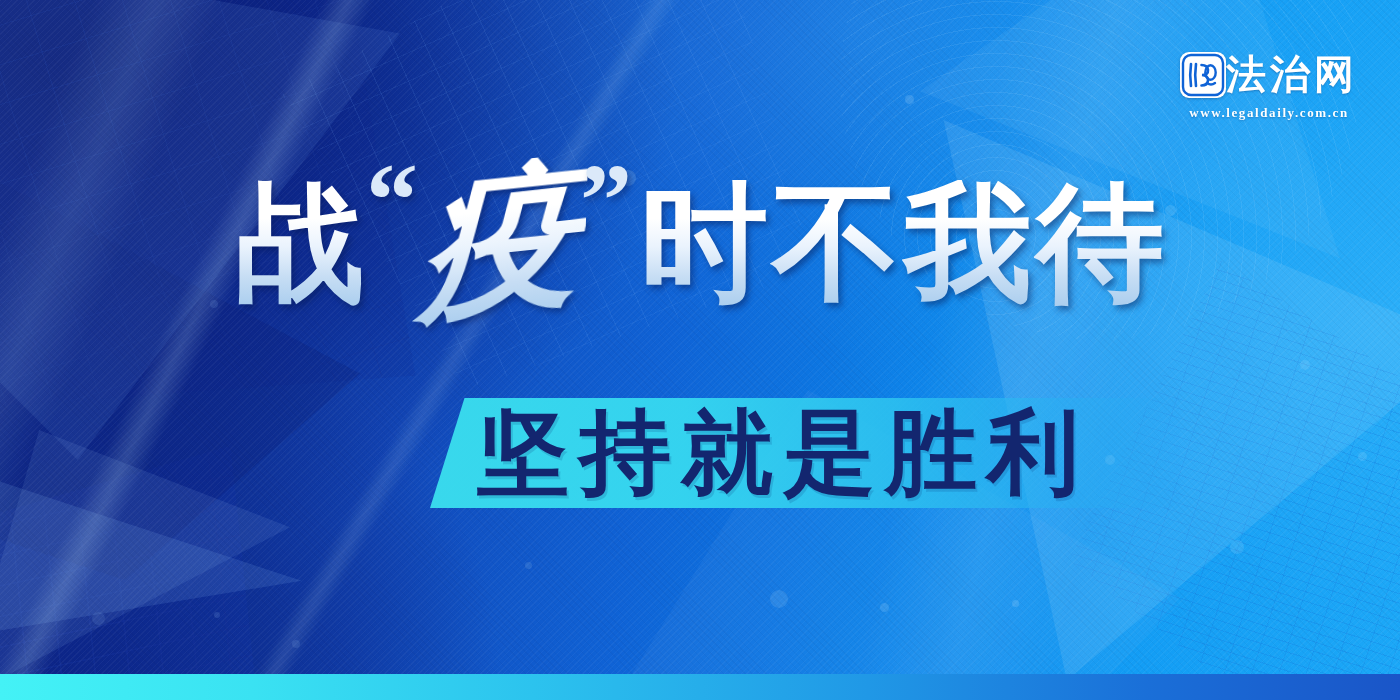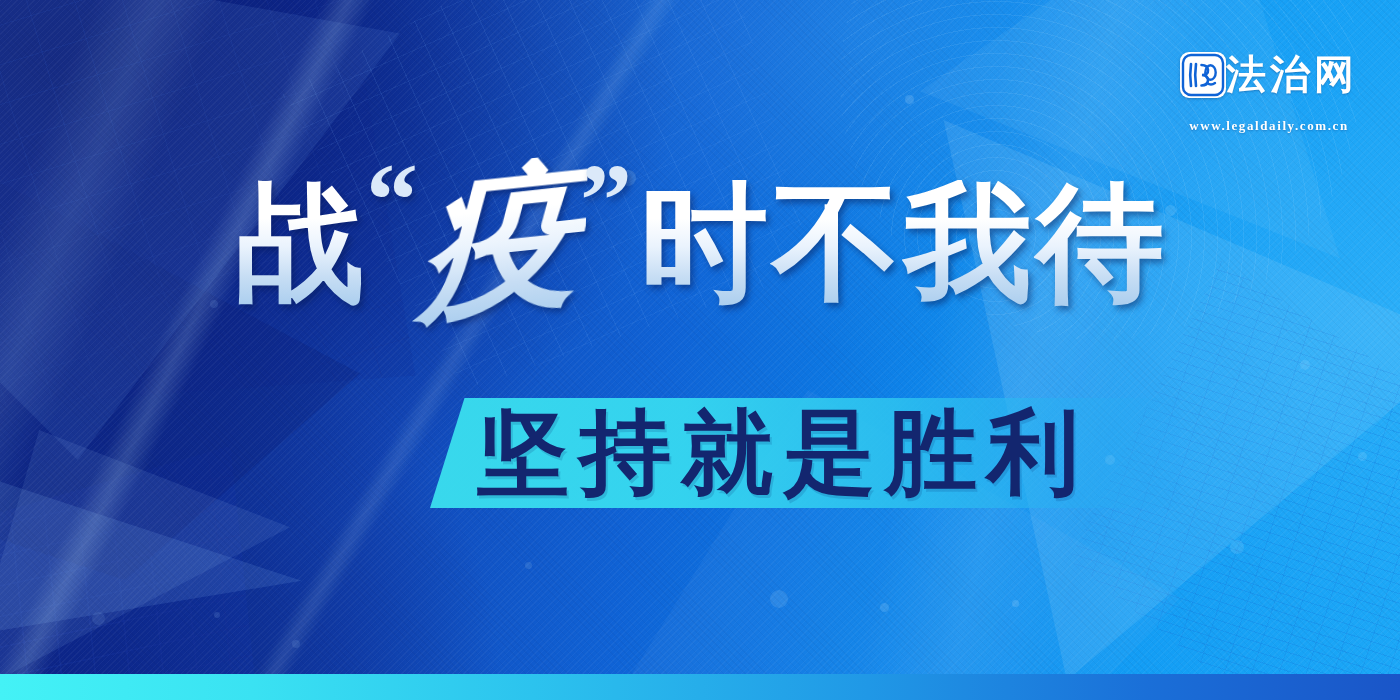--- a/index.html
+++ b/index.html
@@ -263,21 +263,21 @@
     font-family: "Liberation Serif", serif;
     font-size: 40px;
     font-weight: 700;
     color: #ffffff;
     letter-spacing: 4px;
     line-height: 1;
     white-space: nowrap;
     text-shadow: 0 1px 2px rgba(0,30,90,0.30);
   }
   .logo-url {
-    margin-top: 20px;
+    margin-top: 7px;
     font-family: "Liberation Serif", serif;
     font-size: 13px;
     font-weight: 700;
     color: #ffffff;
     letter-spacing: 1.6px;
     white-space: nowrap;
     text-shadow: 0 1px 2px rgba(0,30,90,0.30);
   }
 
   

